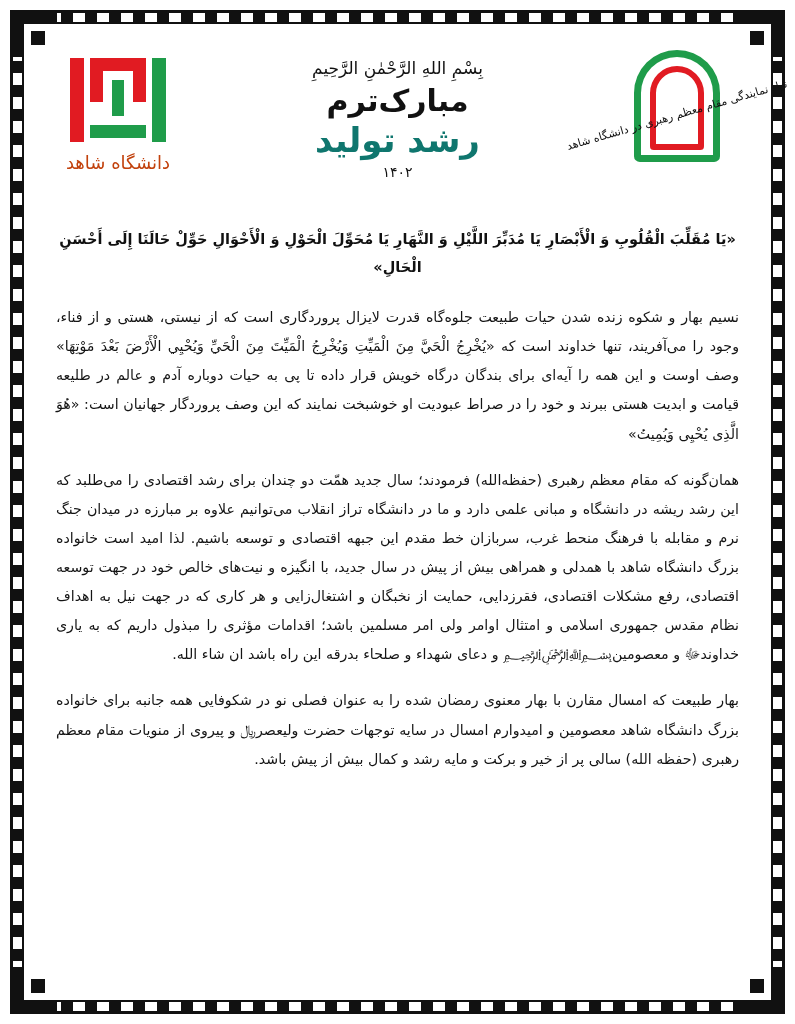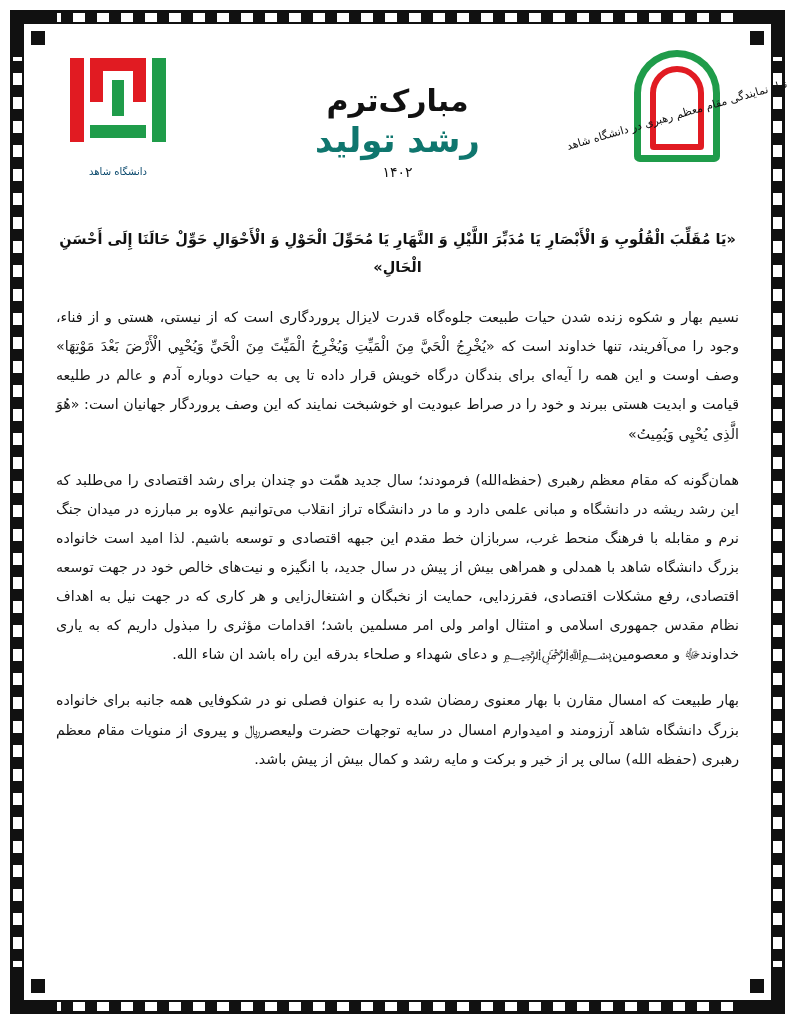--- a/index.html
+++ b/index.html
@@ -91,23 +91,23 @@
     height: 96px;
     margin: 0 auto;
     position: relative;
   }
   .shahed-mark .bar {
     position: absolute;
     background: #E11B22;
   }
   .shahed-mark .bar.g { background: #1F9C4A; }
   .uni-name {
-    margin-top: 20px;
-    font-size: 10px;
-    color: #0c4a6e;
+    margin-top: 6px;
+    font-size: 18px;
+    color: #c2410c;
     font-family: "DejaVu Sans", sans-serif;
     letter-spacing: 0.5px;
   }
 
   .jahad-mark {
     width: 108px;
     height: 120px;
     margin: 0 auto;
     position: relative;
   }
@@ -264,20 +264,21 @@
         <div class="bar g" style="right:4px; top:8px;  width:14px; height:84px;"></div>
         <div class="bar" style="left:24px; top:8px;  width:56px; height:13px;"></div>
         <div class="bar" style="left:24px; top:8px;  width:13px; height:44px;"></div>
         <div class="bar" style="right:24px;top:8px;  width:13px; height:44px;"></div>
         <div class="bar g" style="left:24px; bottom:8px; width:56px; height:13px;"></div>
         <div class="bar g" style="left:46px; top:30px; width:12px; height:36px;"></div>
       </div>
       <div class="uni-name">دانشگاه شاهد</div>
     </div>
 
+    <div class="basmala">بِسْمِ اللهِ الرَّحْمٰنِ الرَّحِيمِ</div>
 
     <div class="slogan">
       <div class="line1">مبارک‌ترم</div>
       <div class="line2">رشد تولید</div>
       <div class="year">۱۴۰۲</div>
     </div>
 
     <div class="logo-right">
       <div class="jahad-mark">
         <div class="jahad-dome"></div>
@@ -288,18 +289,18 @@
   </div>
 
   <div class="content">
 
     <div class="dua ar">«يَا مُقَلِّبَ الْقُلُوبِ وَ الْأَبْصَارِ يَا مُدَبِّرَ اللَّيْلِ وَ النَّهَارِ يَا مُحَوِّلَ الْحَوْلِ وَ الْأَحْوَالِ حَوِّلْ حَالَنَا إِلَى أَحْسَنِ الْحَالِ»</div>
 
     <p class="para">نسیم بهار و شکوه زنده شدن حیات طبیعت جلوه‌گاه قدرت لایزال پروردگاری است که از نیستی، هستی و از فناء، وجود را می‌آفریند، تنها خداوند است که «يُخْرِجُ الْحَيَّ مِنَ الْمَيِّتِ وَيُخْرِجُ الْمَيِّتَ مِنَ الْحَيِّ وَيُحْيِي الْأَرْضَ بَعْدَ مَوْتِهَا» وصف اوست و این همه را آیه‌ای برای بندگان درگاه خویش قرار داده تا پی به حیات دوباره آدم و عالم در طلیعه قیامت و ابدیت هستی ببرند و خود را در صراط عبودیت او خوشبخت نمایند که این وصف پروردگار جهانیان است: «هُوَ الَّذِی یُحْیِی وَیُمِیتُ»</p>
 
     <p class="para">همان‌گونه که مقام معظم رهبری (حفظه‌الله) فرمودند؛ سال جدید همّت دو چندان برای رشد اقتصادی را می‌طلبد که این رشد ریشه در دانشگاه و مبانی علمی دارد و ما در دانشگاه تراز انقلاب می‌توانیم علاوه بر مبارزه در میدان جنگ نرم و مقابله با فرهنگ منحط غرب، سربازان خط مقدم این جبهه اقتصادی و توسعه باشیم. لذا امید است خانواده بزرگ دانشگاه شاهد با همدلی و همراهی بیش از پیش در سال جدید، با انگیزه و نیت‌های خالص خود در جهت توسعه اقتصادی، رفع مشکلات اقتصادی، فقرزدایی، حمایت از نخبگان و اشتغال‌زایی و هر کاری که در جهت نیل به اهداف نظام مقدس جمهوری اسلامی و امتثال اوامر ولی امر مسلمین باشد؛ اقدامات مؤثری را مبذول داریم که به یاری خداوندﷻ و معصومین﷽ و دعای شهداء و صلحاء بدرقه این راه باشد ان شاء الله.</p>
 
-    <p class="para">بهار طبیعت که امسال مقارن با بهار معنوی رمضان شده را به عنوان فصلی نو در شکوفایی همه جانبه برای خانواده بزرگ دانشگاه شاهد آرزومند و امیدوارم امسال در سایه توجهات حضرت ولیعصر﷼ و پیروی از منویات مقام معظم رهبری (حفظه الله) سالی پر از خیر و برکت و مایه رشد و کمال بیش از پیش باشد.</p>
+    <p class="para">بهار طبیعت که امسال مقارن با بهار معنوی رمضان شده را به عنوان فصلی نو در شکوفایی همه جانبه برای خانواده بزرگ دانشگاه شاهد معصومین و امیدوارم امسال در سایه توجهات حضرت ولیعصر﷼ و پیروی از منویات مقام معظم رهبری (حفظه الله) سالی پر از خیر و برکت و مایه رشد و کمال بیش از پیش باشد.</p>
 
     <div class="signature">
     </div>
   </div>
 </div>
 
 </body></html>

